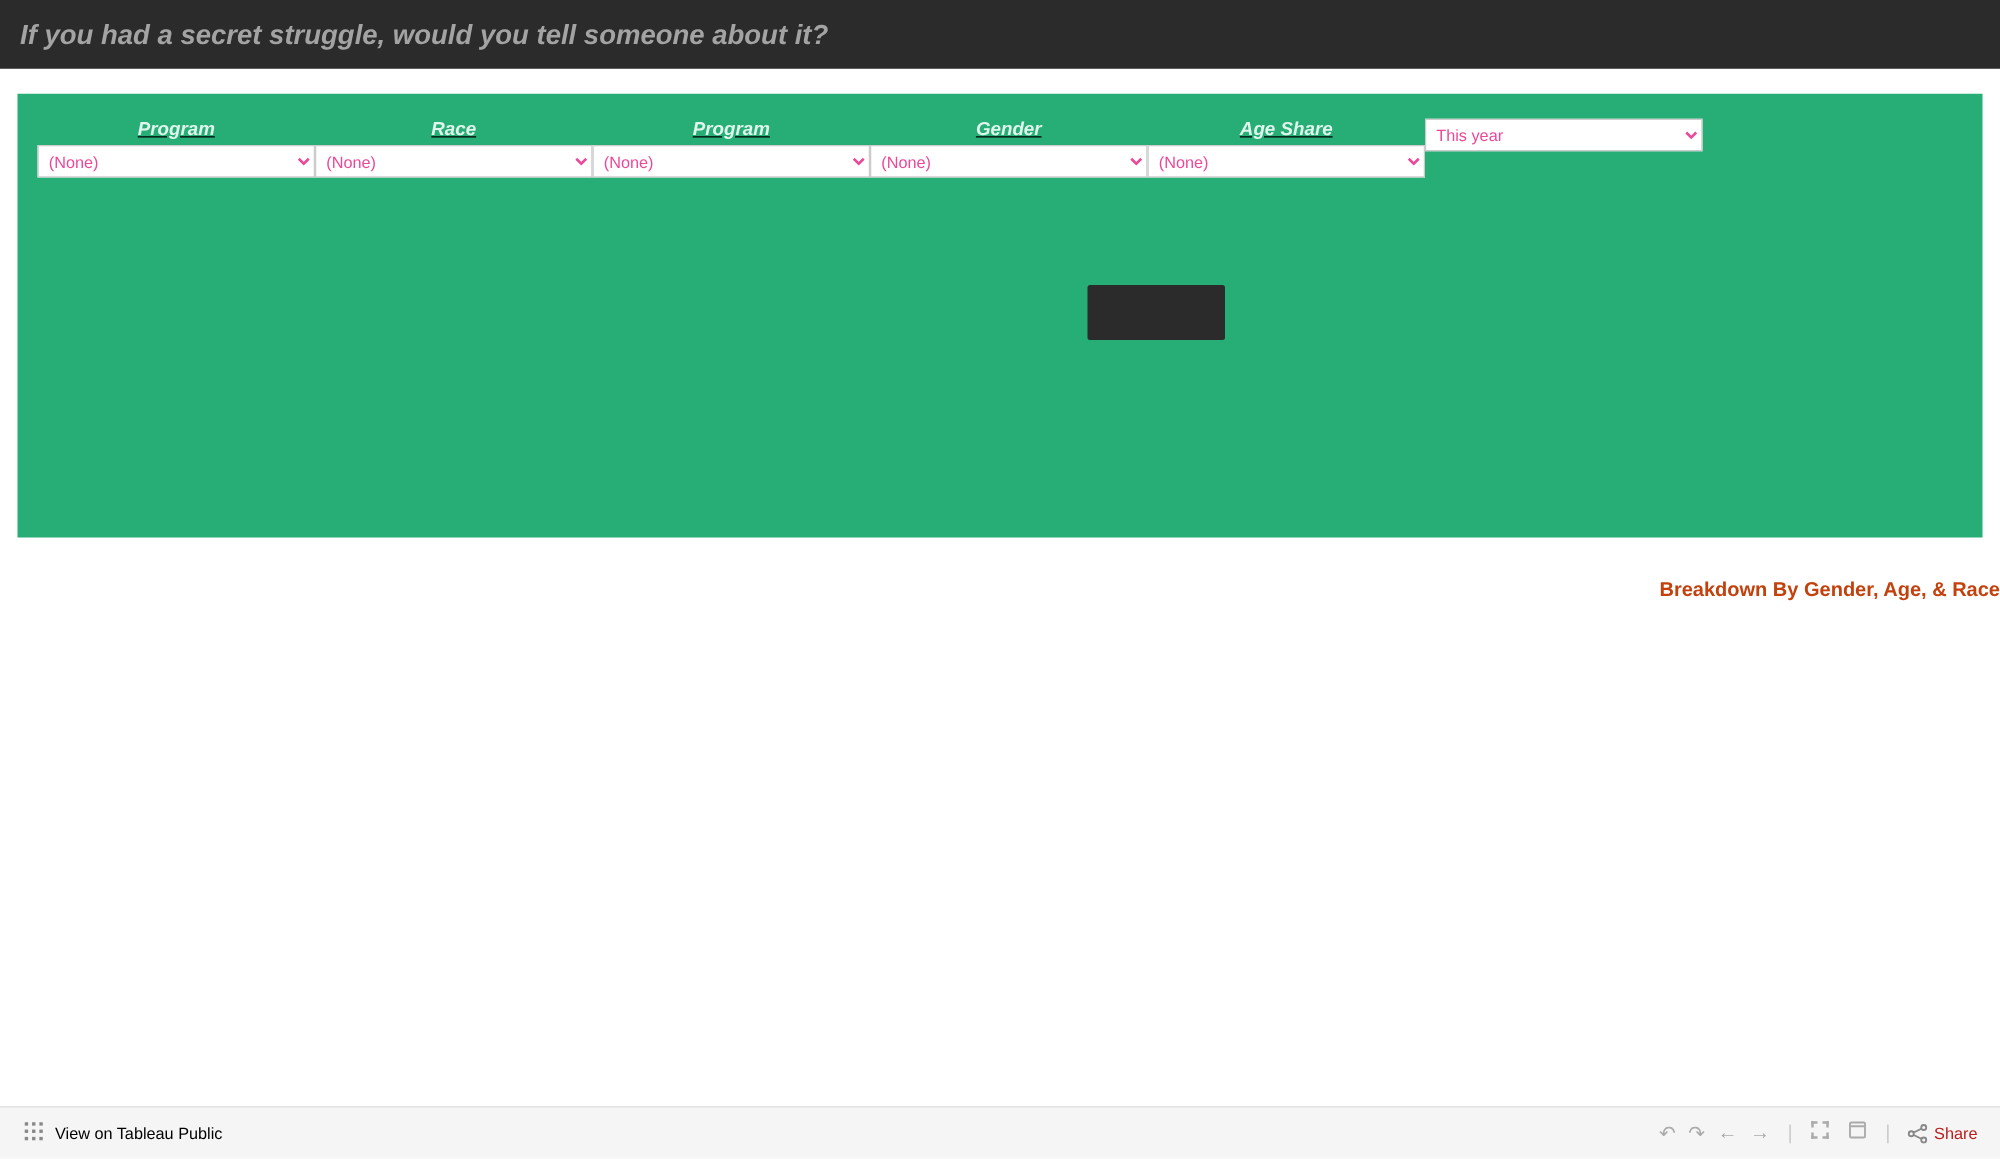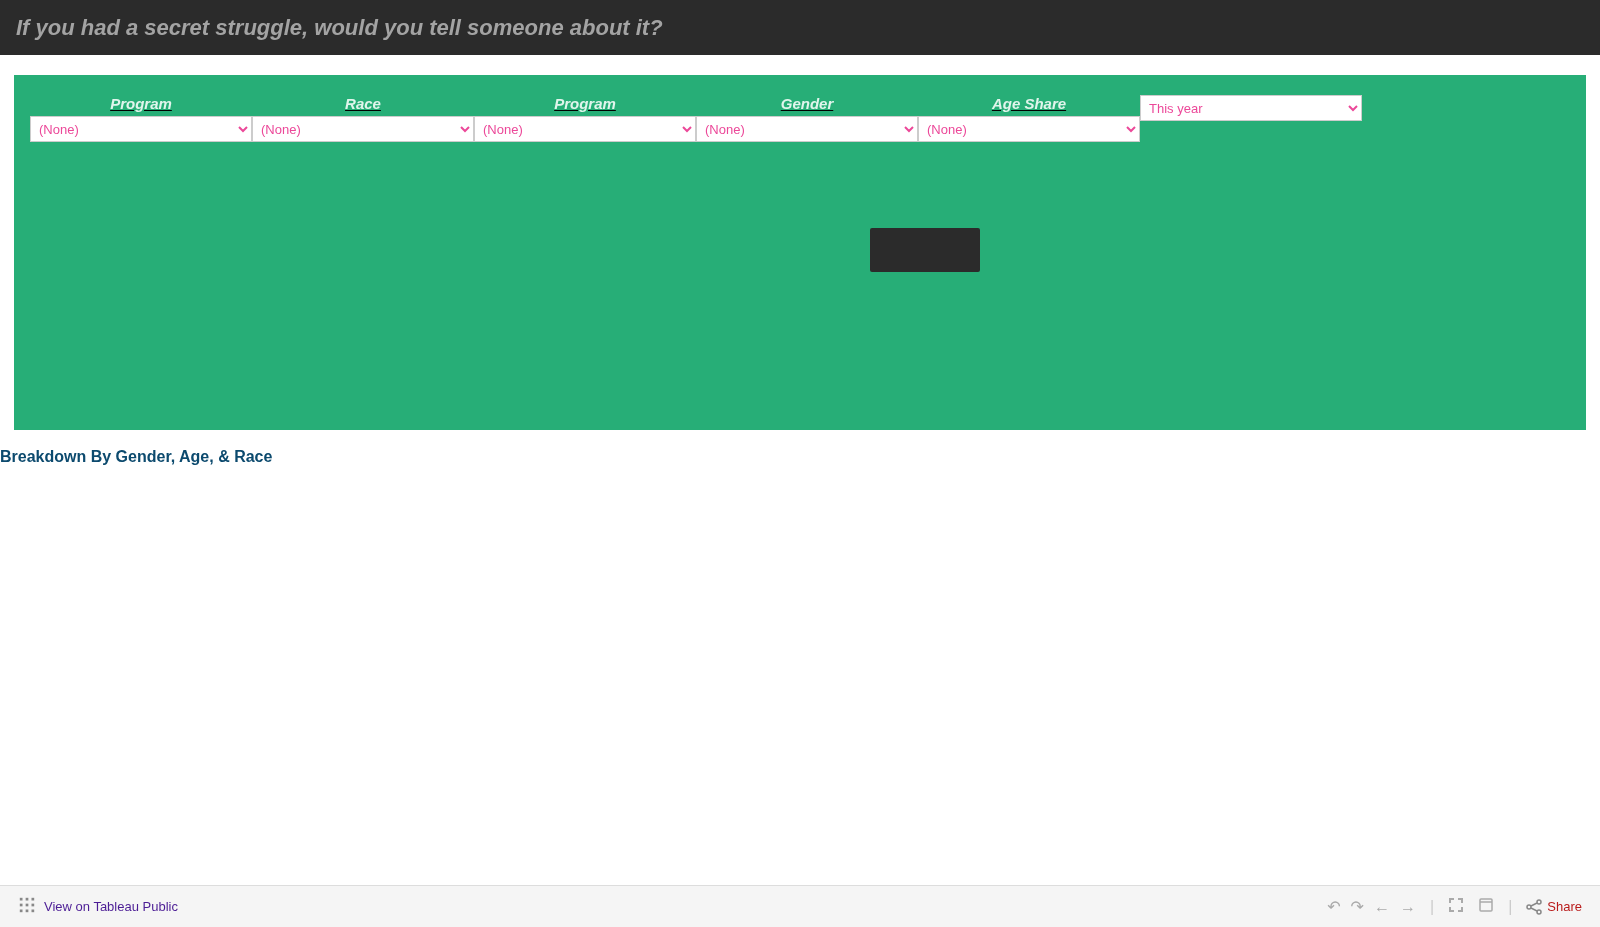--- a/index.html
+++ b/index.html
@@ -98,25 +98,25 @@
     
     .dark-rect {
       background: #2b2b2b;
       width: 110px;
       height: 44px;
       border-radius: 2px;
     }
 
     
     .breakdown-label {
-      text-align: left;
-      color: #0c4a6e;
+      text-align: right;
+      color: #c2410c;
       font-size: 16px;
       font-weight: bold;
-      padding: 18px 0 0 0;
+      padding: 34px 0 0 0;
     }
 
     
     .footer-bar {
       position: absolute;
       bottom: 0;
       left: 0;
       width: 1600px;
       height: 42px;
       background: #f5f5f5;
@@ -250,21 +250,21 @@
         <rect x="8.5" y="2" width="3" height="3"></rect>
         <rect x="15" y="2" width="3" height="3"></rect>
         <rect x="2" y="8.5" width="3" height="3"></rect>
         <rect x="8.5" y="8.5" width="3" height="3"></rect>
         <rect x="15" y="8.5" width="3" height="3"></rect>
         <rect x="2" y="15" width="3" height="3"></rect>
         <rect x="8.5" y="15" width="3" height="3"></rect>
         <rect x="15" y="15" width="3" height="3"></rect>
       </svg>
     </span>
-    <span style="cursor:pointer; color:#4c1d95;">View on Tableau Public</span>
+    <span style="cursor:pointer; color:#000000;">View on Tableau Public</span>
   </div>
 
   <div class="footer-right">
 
     <div class="footer-toolbar">
 
       <span class="footer-toolbar-icon" title="Undo">↶</span>
 
       <span class="footer-toolbar-icon" title="Redo">↷</span>
 

